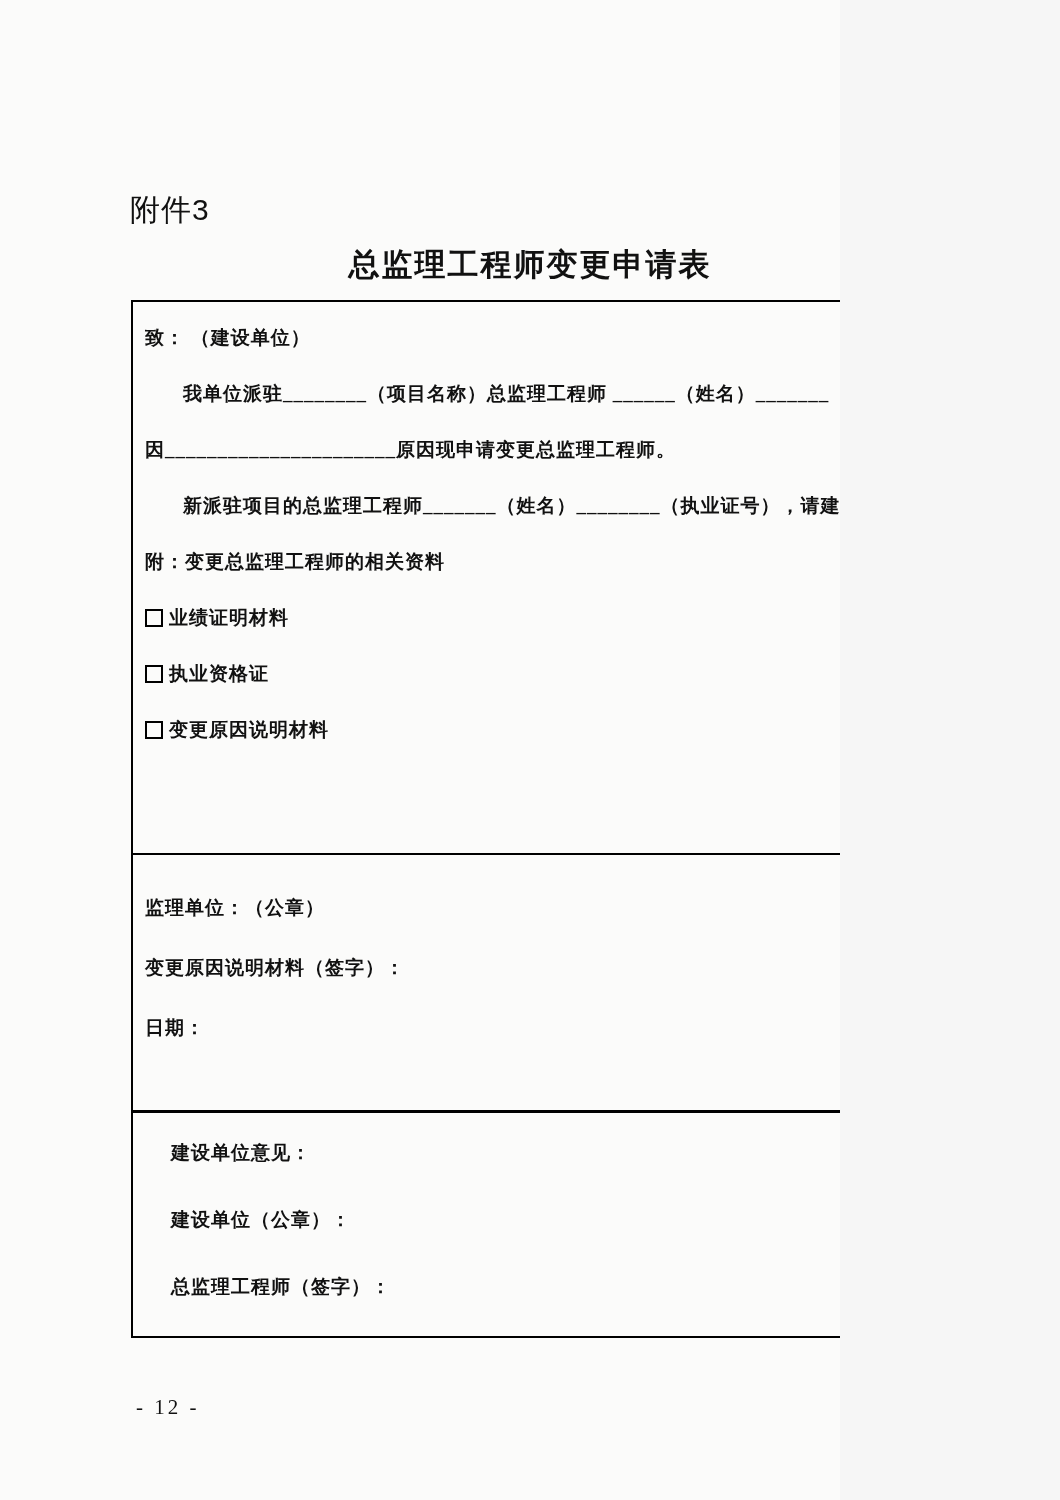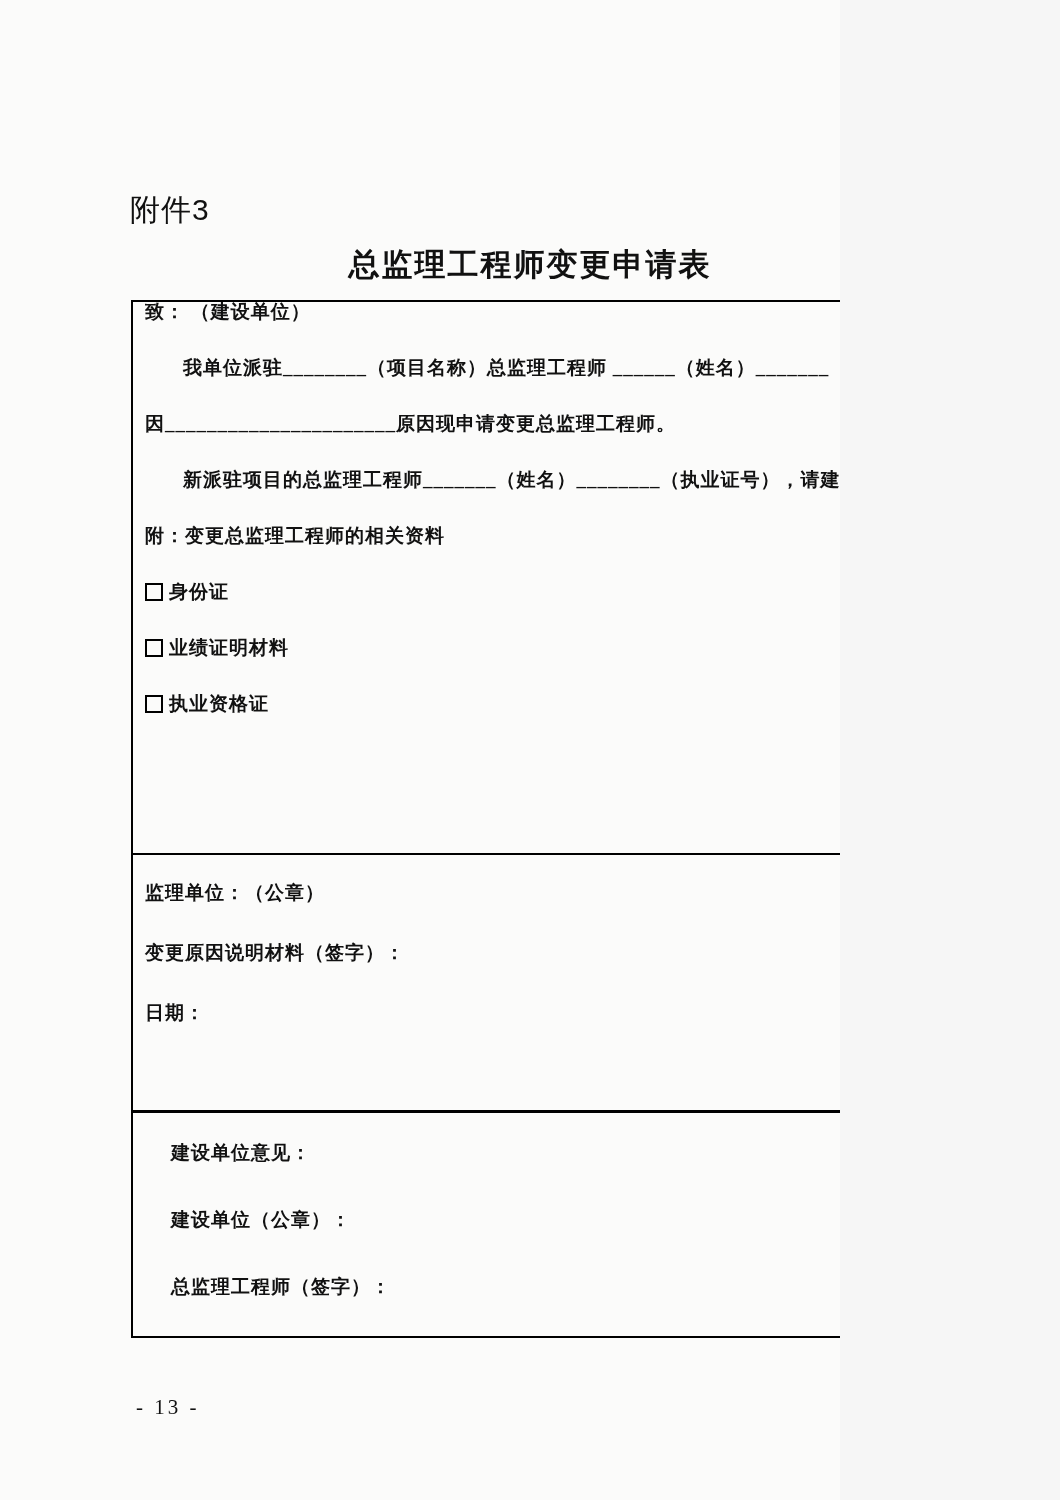--- a/index.html
+++ b/index.html
@@ -38,24 +38,24 @@
     padding:0 12px;
     overflow:hidden;
   }
   .sec-application{height:553px;border-bottom:2px solid #000;}
   .sec-supervision{height:258px;border-bottom:3px solid #000;}
   .sec-construction{height:220px;padding-left:38px;}
   .row{
     font-size:19px;font-weight:bold;line-height:19px;
     white-space:nowrap;letter-spacing:1px;
   }
-  .r-first{}
+  .r-first{margin-top:26px;}
   .r-gap{margin-top:37px;}
   .indent{padding-left:38px;}
-  .sup-first{margin-top:28px;}
+  .sup-first{margin-top:43px;}
   .sup-gap{margin-top:41px;}
   .con-first{margin-top:30px;}
   .con-gap{margin-top:48px;}
   .chk{display:flex;align-items:center;}
   .chkbox{
     display:inline-block;flex:0 0 auto;
     width:14px;height:14px;
     border:2px solid #000;
     margin-right:6px;
   }
@@ -78,42 +78,42 @@
 
     <div class="sec sec-application">
       <div class="row r-first">致： （建设单位）</div>
       <div class="row r-gap indent">我单位派驻________（项目名称）总监理工程师 ______（姓名）_______（执业证号）</div>
       <div class="row r-gap">因______________________原因现申请变更总监理工程师。</div>
       <div class="row r-gap indent">新派驻项目的总监理工程师_______（姓名）________（执业证号），请建设单位审批。</div>
       <div class="row r-gap">附：变更总监理工程师的相关资料</div>
 
       <div class="row r-gap chk">
         <span class="chkbox"></span>
-        <span>身份证</span>
-      </div>
-      <div class="row r-gap chk">
-        <span class="chkbox"></span>
         <span>业绩证明材料</span>
       </div>
       <div class="row r-gap chk">
         <span class="chkbox"></span>
         <span>执业资格证</span>
+      </div>
+      <div class="row r-gap chk">
+        <span class="chkbox"></span>
+        <span>变更原因说明材料</span>
       </div>
     </div>
 
     <div class="sec sec-supervision">
       <div class="row sup-first">监理单位：（公章）</div>
       <div class="row sup-gap">变更原因说明材料（签字）：</div>
       <div class="row sup-gap">日期：</div>
     </div>
 
     <div class="sec sec-construction">
       <div class="row con-first">建设单位意见：</div>
       <div class="row con-gap">建设单位（公章）：</div>
       <div class="row con-gap">总监理工程师（签字）：</div>
       <div class="row con-gap">日期：</div>
     </div>
 
   </div>
 
-  <div class="page-number">- 13 -</div>
+  <div class="page-number">- 12 -</div>
 
 </div>
 
 </body></html>

